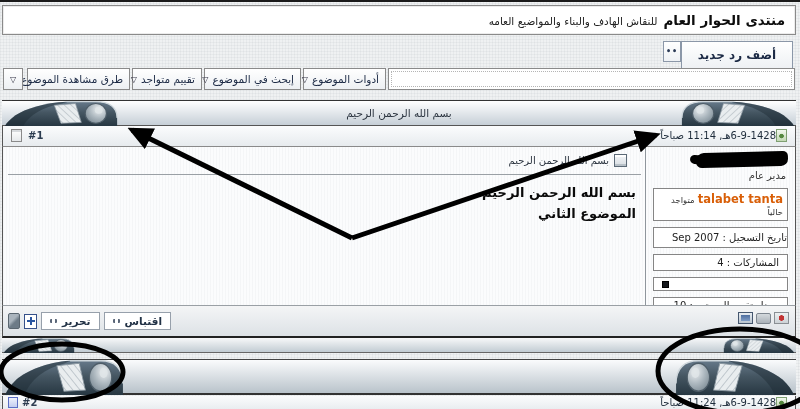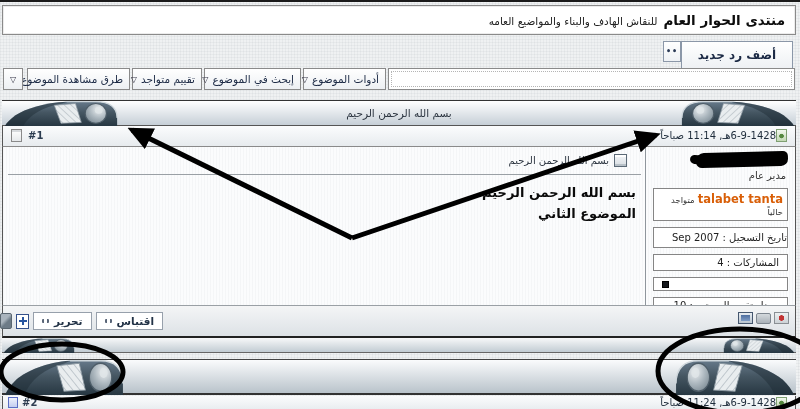--- a/index.html
+++ b/index.html
@@ -102,21 +102,21 @@
   .post-hr { position:absolute; left:5px; right:4px; top:27px; border-top:1px solid #9aa0a5; }
   .post-body { position:absolute; right:9px; top:35px; direction:rtl; text-align:right;
     font-size:13px; font-weight:bold; color:#0a0a0a; line-height:21px; }
 
   .t1-footer {
     left:2px; top:305px; width:794px; height:33px;
     background:linear-gradient(#f4f5f6,#dde2e6);
     border-top:1px solid #9aa0a5; border-bottom:2px solid #222;
     border-left:1px solid #555; border-right:1px solid #555;
   }
-  .foot-left { position:absolute; left:2px; top:6px; display:flex; align-items:center; gap:4px; }
+  .foot-left { position:absolute; left:10px; top:6px; display:flex; align-items:center; gap:4px; }
   .foot-right { position:absolute; right:6px; top:6px; display:flex; direction:rtl;
     align-items:center; gap:3px; }
   .small-btn { height:18px; border:1px solid #97a0ab; background:#fff; direction:rtl;
     display:flex; align-items:center; gap:5px; padding:0 8px;
     font-size:10.5px; font-weight:bold; color:#223246; cursor:default; }
   .mini-dd { width:7px; height:4px; border-radius:1px;
     background:linear-gradient(90deg,#5a6678 0 2px, transparent 2px 5px, #5a6678 5px 7px); }
   .reply-stub-icon { width:12px; height:16px; margin-left:-5px; border:1px solid #5a6670;
     background:linear-gradient(135deg,#aab4bd 40%,#6d7b87 60%); border-radius:2px; }
   .multiquote-icon { width:13px; height:15px; border:1px solid #35508a;

